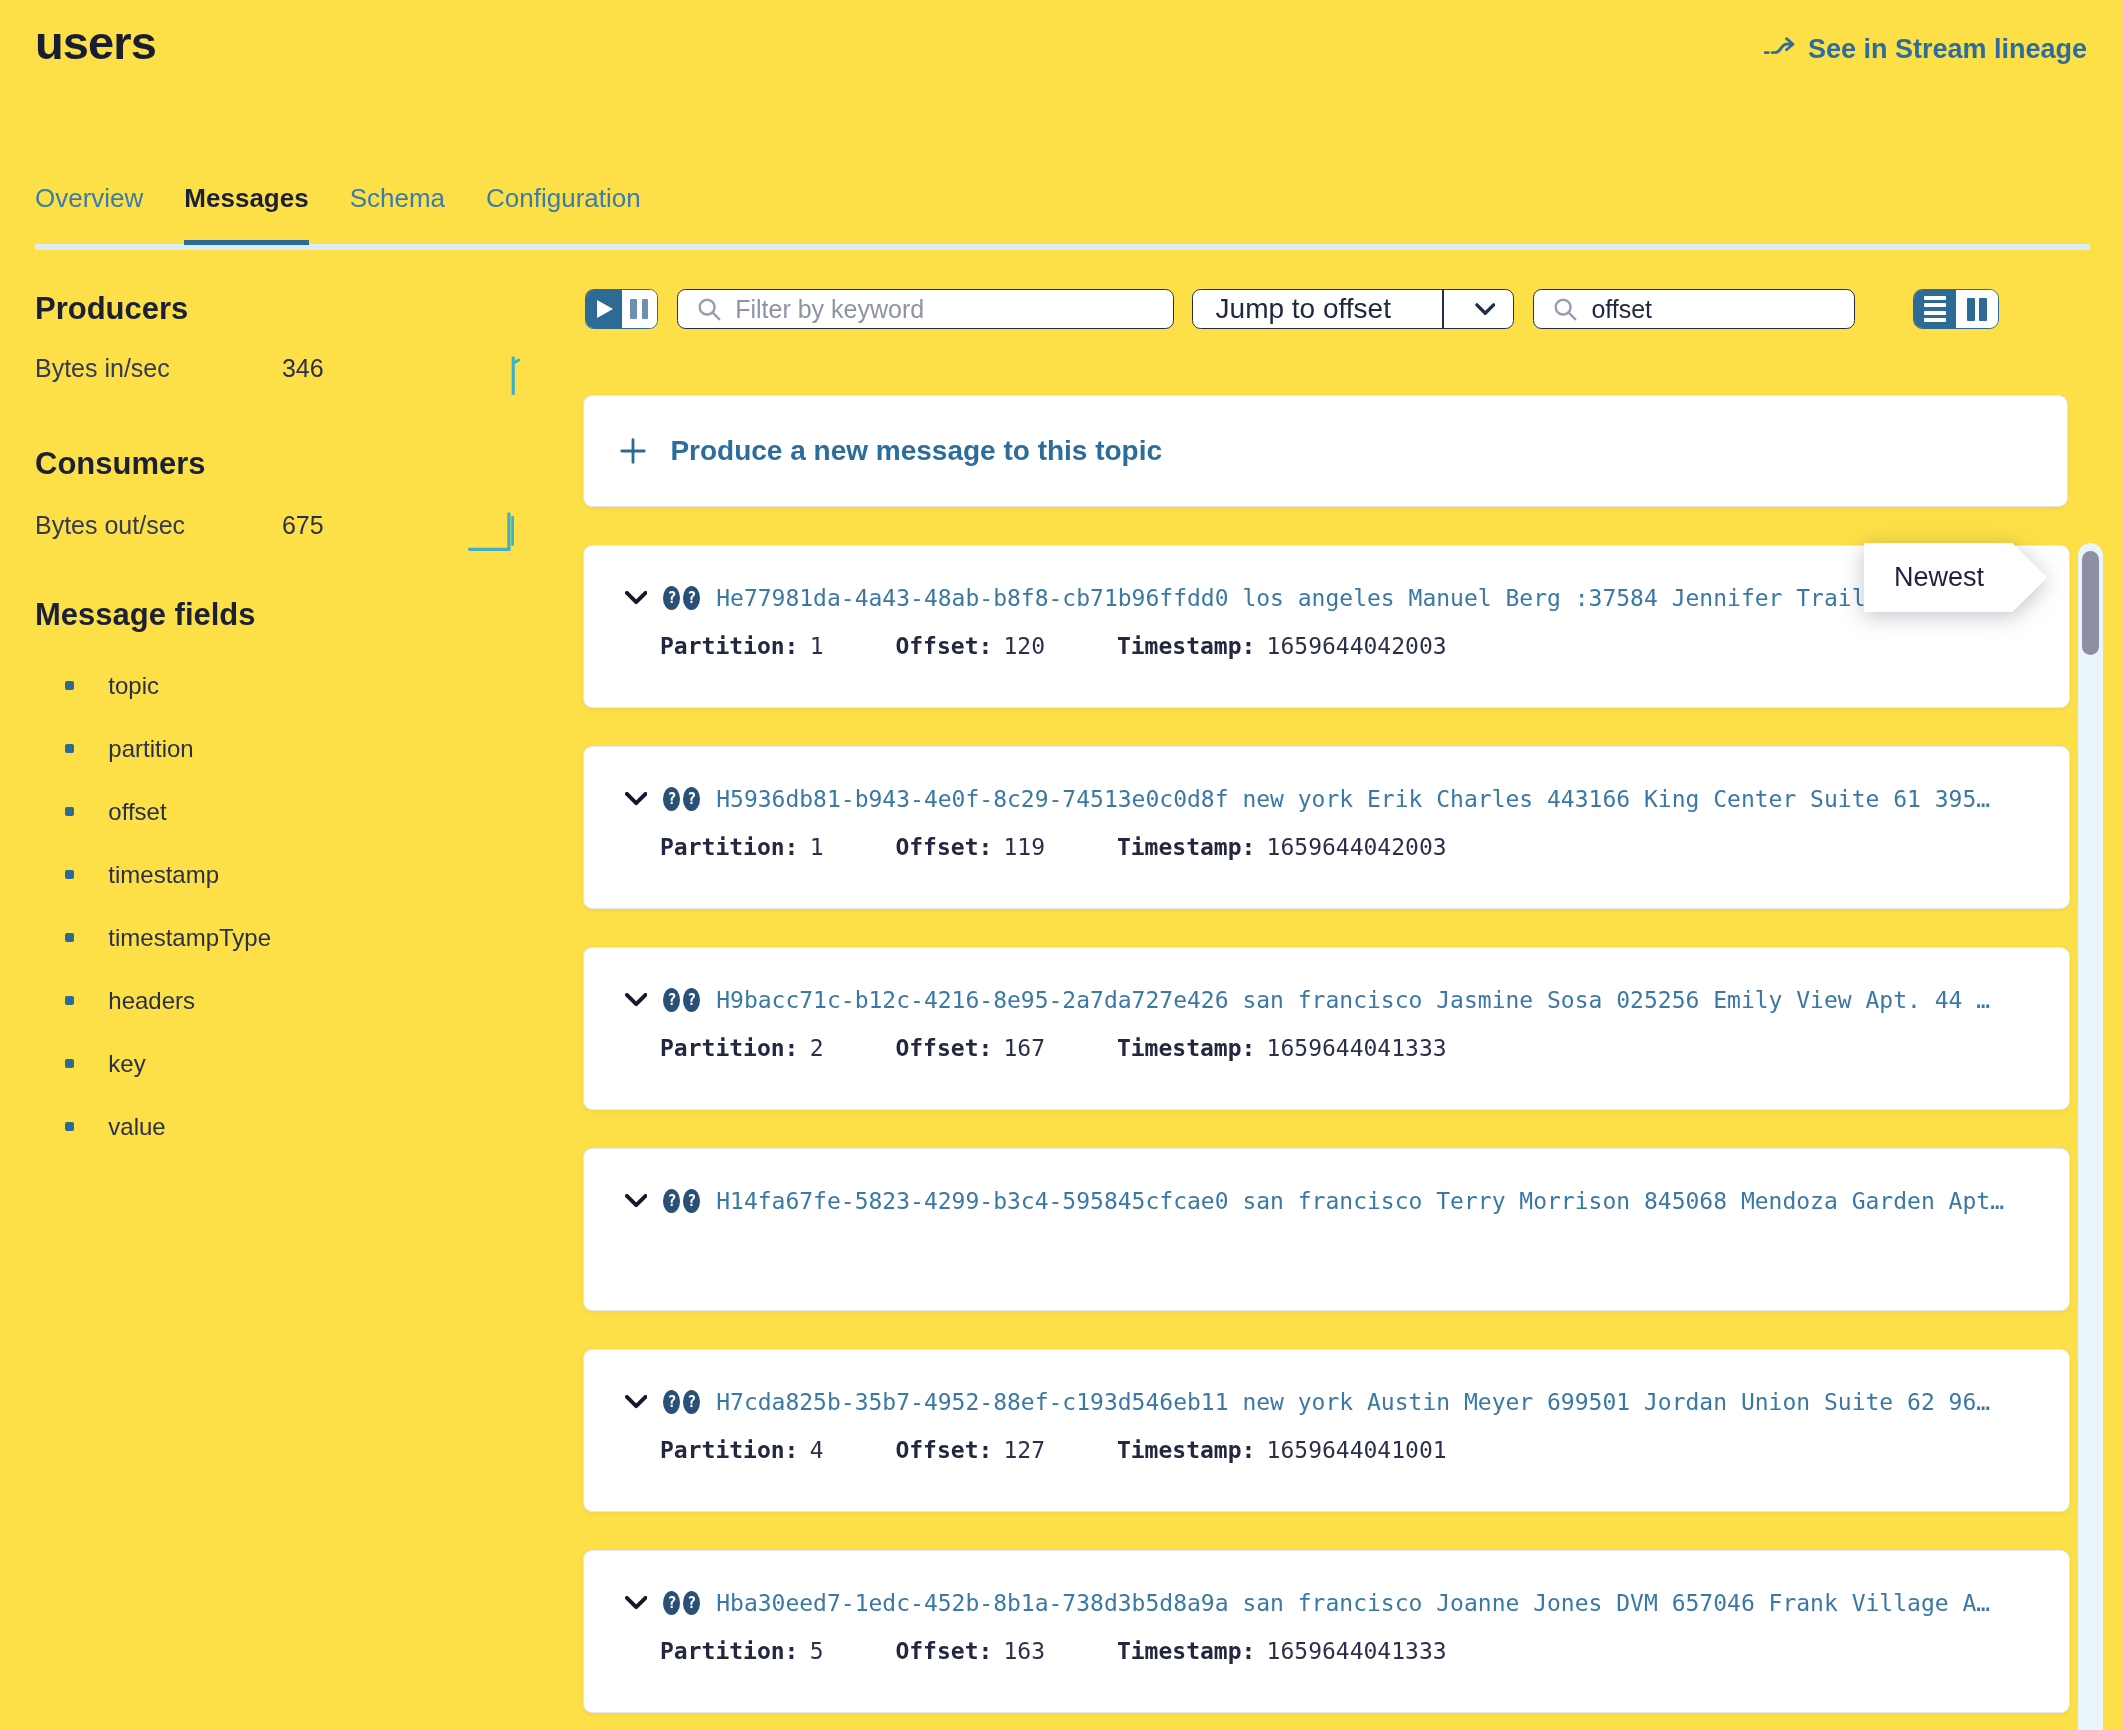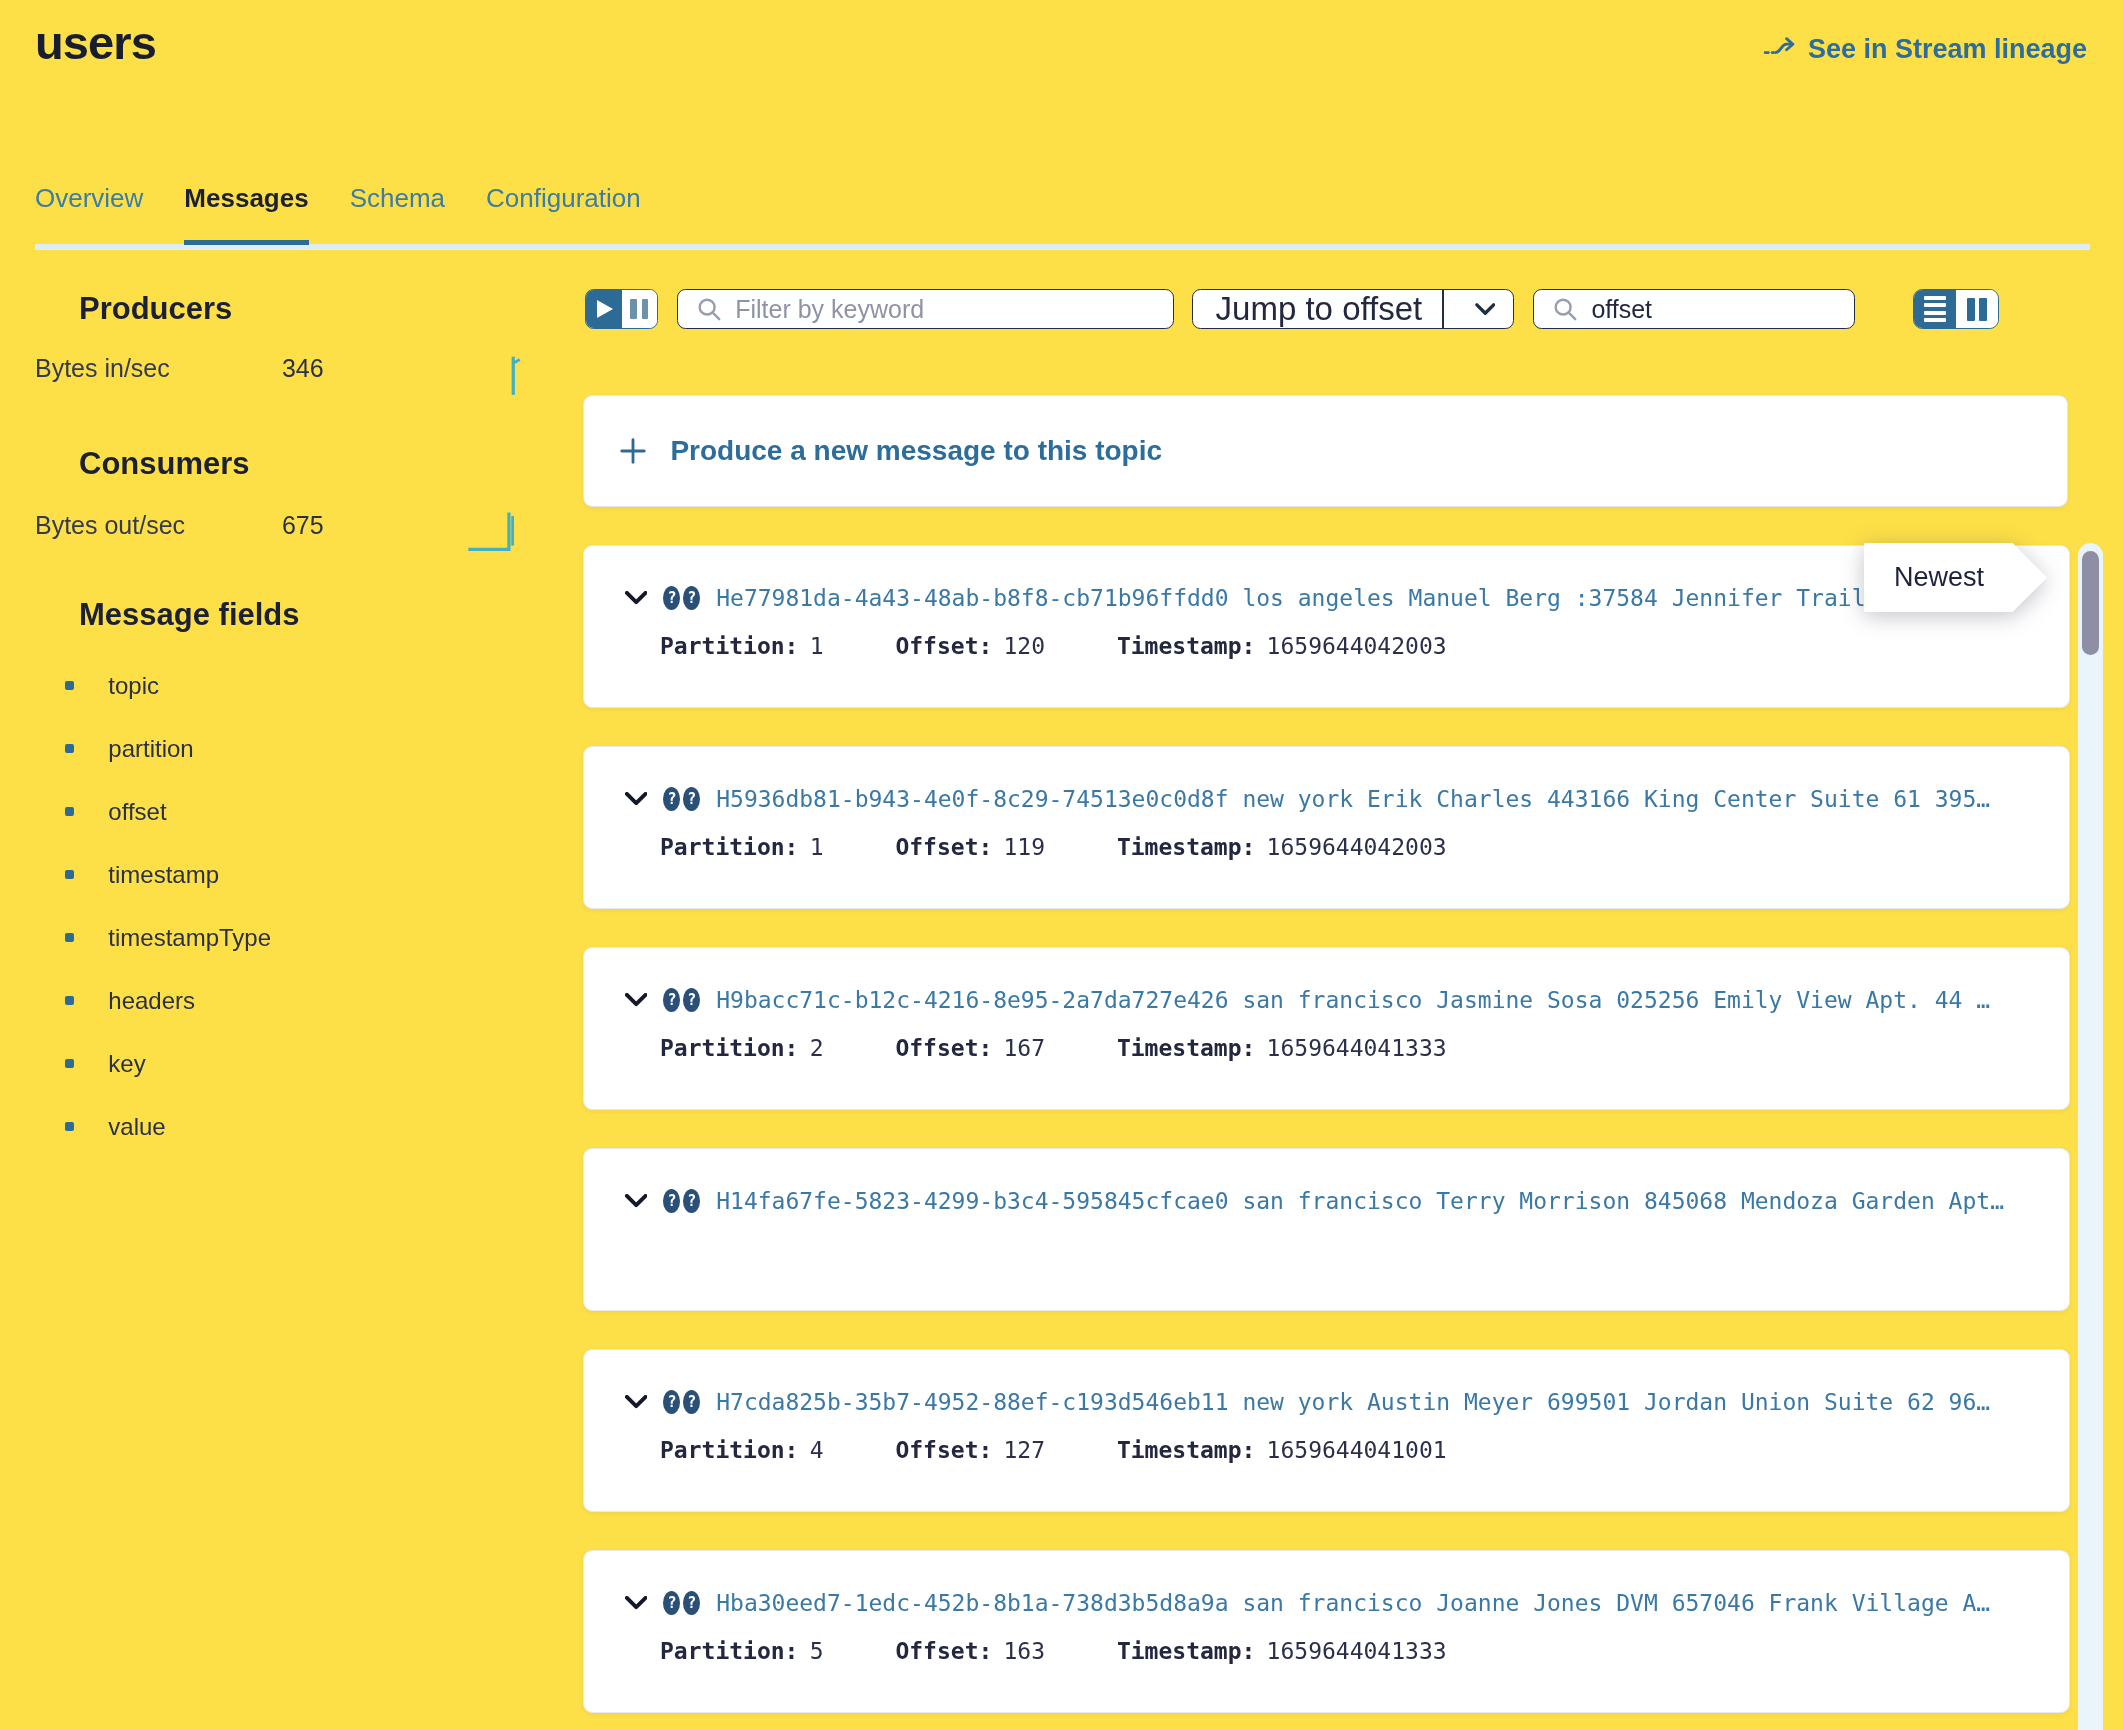--- a/index.html
+++ b/index.html
@@ -14,21 +14,21 @@
   .lineage-link { position:absolute; right:37px; top:34px; display:flex; gap:11.2px;
     font-size:27px; font-weight:700; color:#2d6d9e; cursor:pointer; }
 
   
   .tabs { position:absolute; left:35px; top:183px; display:flex; gap:41px; z-index:2; }
   .tab { font-size:26px; font-weight:500; color:#3a7cab; padding-bottom:26px; cursor:pointer; }
   .tab.active { color:#1b2034; font-weight:700; border-bottom:5.6px solid #2d6a96; }
   .tabs-underline { position:absolute; left:35px; top:244px; width:2055px; height:5.6px; background:#ddedf8; z-index:1; }
 
   
-  .side-h { position:absolute; left:35px; font-size:31px; font-weight:700; color:#1b2034;margin-left:44px; }
+  .side-h { position:absolute; left:35px; font-size:31px; font-weight:700; color:#1b2034; }
   .metric-row { position:absolute; left:35px; width:522px; font-size:25px; color:#343a52; }
   .metric-row .m-label { display:inline-block; width:240px; }
   .metric-row .m-value { color:#2b3049; }
   .spark { position:absolute; }
   .fields-list { position:absolute; left:65px; top:654px; list-style:none; }
   .fields-list li { height:63px; display:flex; align-items:center; gap:34px; cursor:pointer; }
   .fields-list .bullet { width:9.3px; height:9.3px; border-radius:1.9px; background:#2d6a96; flex:none; }
   .fields-list .f-label { font-size:24px; color:#2b3049; }
 
   
@@ -37,21 +37,21 @@
   .pp-seg { flex:1; display:flex; align-items:center; justify-content:center; cursor:pointer; background:#fff; }
   .pp-seg.play { background:#2d6a96; }
   .play-tri { width:0; height:0; border-left:16px solid #fff; border-top:9.3px solid transparent; border-bottom:9.3px solid transparent; margin-left:2.8px; }
   .pause-bars { display:flex; gap:4.7px; }
   .pause-bars i { width:6.5px; height:20.5px; background:#6b92ad; border-radius:0.9px; }
   .tb-input { border:1.9px solid #262b47; border-radius:8.4px; display:flex; align-items:center; padding:0 18.6px; gap:13px; background:#fff; }
   .filter-box { width:497px; }
   .filter-box input { border:none; outline:none; flex:1; font-size:25px; font-family:"Liberation Sans",sans-serif; color:#2b3049; background:transparent; }
   .filter-box input::placeholder { color:#8e93a6; }
   .jump-box { width:322px; padding:0; flex:none; }
-  .jump-label { flex:1; padding-left:22.4px; font-size:33px; color:#23283f; }
+  .jump-label { flex:1; padding-left:22.4px; font-size:28px; color:#23283f; }
   .jump-div { width:1.9px; align-self:stretch; background:#262b47; }
   .jump-chev { width:56px; display:flex; align-items:center; justify-content:center; }
   .offset-box { width:322px; flex:none; }
   .offset-box .ov { font-size:25px; color:#23283f; }
   .tb-spacer { flex:1; }
   .viewtoggle { width:86px; display:flex; border:1.9px solid #2d6a96; border-radius:9.3px; overflow:hidden; flex:none; }
   .vt-seg { flex:1; display:flex; align-items:center; justify-content:center; cursor:pointer; background:#fff; }
   .vt-seg.active { background:#2d6a96; }
   .list-ico { display:flex; flex-direction:column; gap:3.7px; }
   .list-ico i { width:22.4px; height:3.7px; background:#fff; border-radius:0.9px; }

